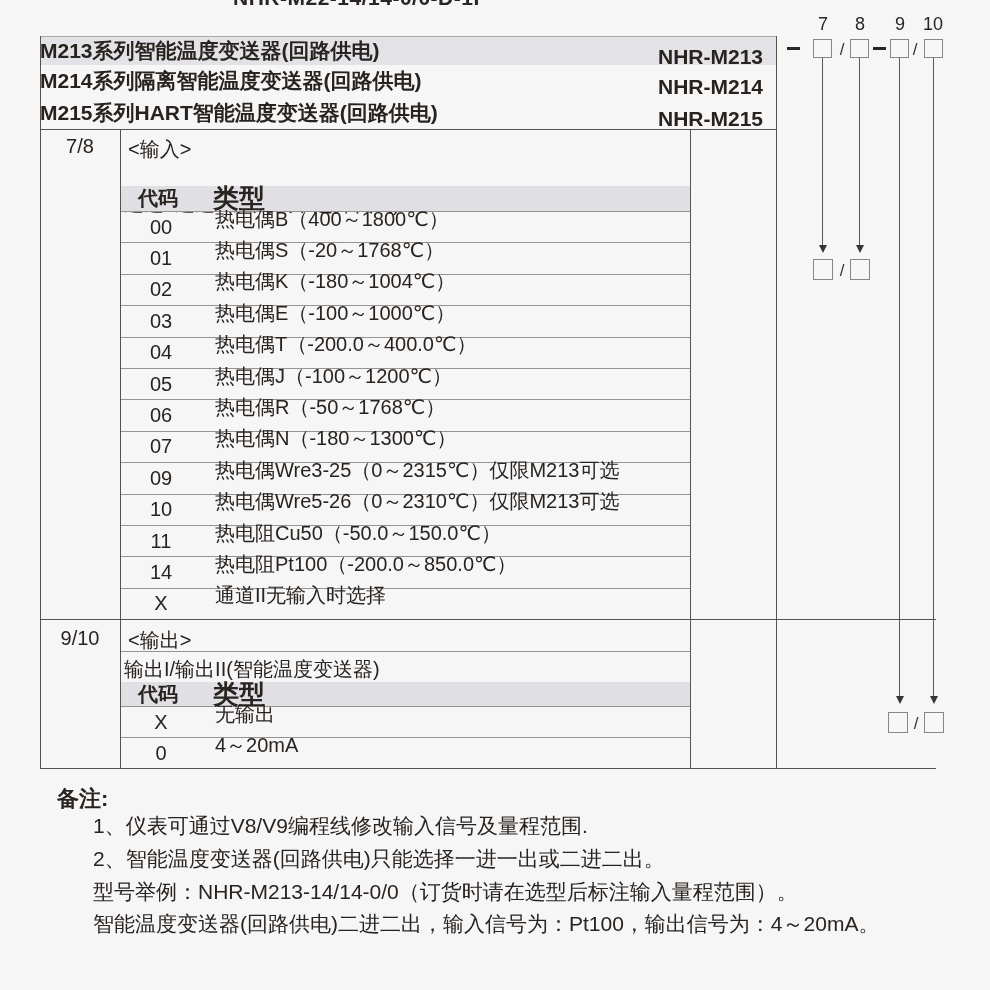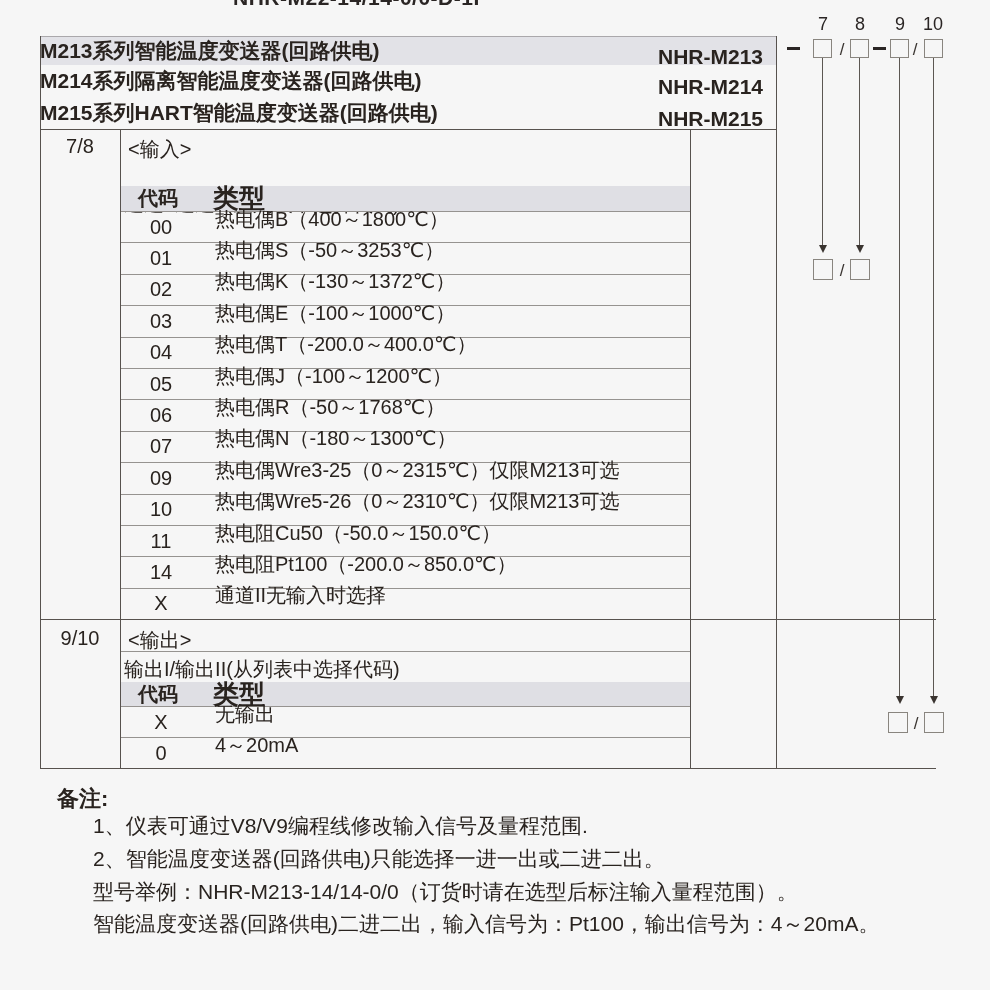--- a/index.html
+++ b/index.html
@@ -118,25 +118,25 @@
     <span class="hcode">代码</span>
     <span class="htype">类型</span>
   </div>
   <div class="rows" style="top:212px;height:407px;">
     <div class="trow">
         <span class="code">00</span>
         <span class="type">热电偶B（400～1800℃）</span>
       </div>
     <div class="trow">
         <span class="code">01</span>
-        <span class="type">热电偶S（-50～3253℃）</span>
+        <span class="type">热电偶S（-20～1768℃）</span>
       </div>
     <div class="trow">
         <span class="code">02</span>
-        <span class="type">热电偶K（-130～1372℃）</span>
+        <span class="type">热电偶K（-180～1004℃）</span>
       </div>
     <div class="trow">
         <span class="code">03</span>
         <span class="type">热电偶E（-100～1000℃）</span>
       </div>
     <div class="trow">
         <span class="code">04</span>
         <span class="type">热电偶T（-200.0～400.0℃）</span>
       </div>
     <div class="trow">
@@ -169,21 +169,21 @@
       </div>
     <div class="trow">
         <span class="code">X</span>
         <span class="type">通道II无输入时选择</span>
       </div>
   </div>
 
   <div class="poslabel" style="top:627px;">9/10</div>
   <div class="heading" style="top:627px;">&lt;输出&gt;</div>
   <div class="sepline" style="left:121px;top:651px;width:569px;"></div>
-  <div class="subheading" style="top:656px;">输出I/输出II(从列表中选择代码)</div>
+  <div class="subheading" style="top:656px;">输出I/输出II(智能温度变送器)</div>
   <div class="band" style="top:682px;height:25px;">
     <span class="hcode">代码</span>
     <span class="htype">类型</span>
   </div>
   <div class="rows" style="top:707px;height:61px;">
     <div class="trow">
         <span class="code">X</span>
         <span class="type">无输出</span>
       </div>
     <div class="trow">

